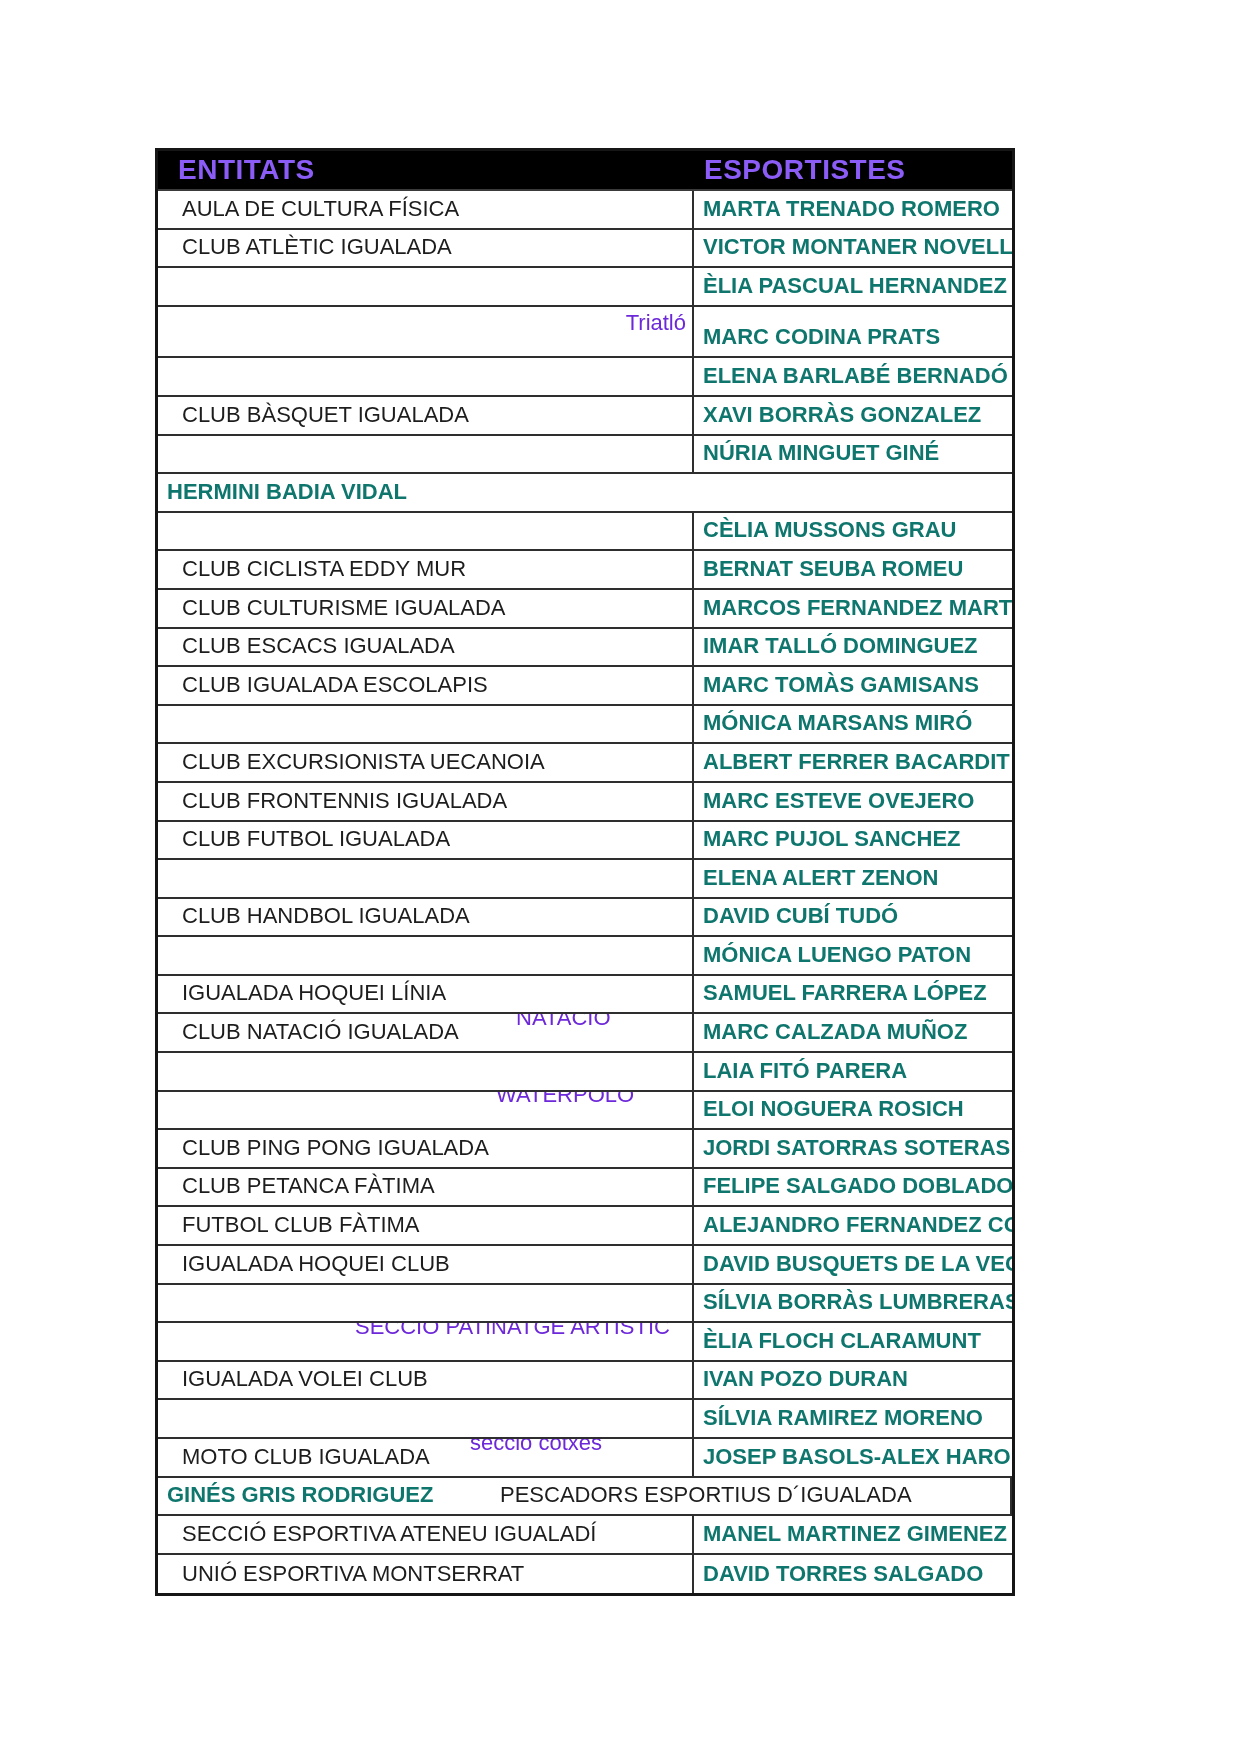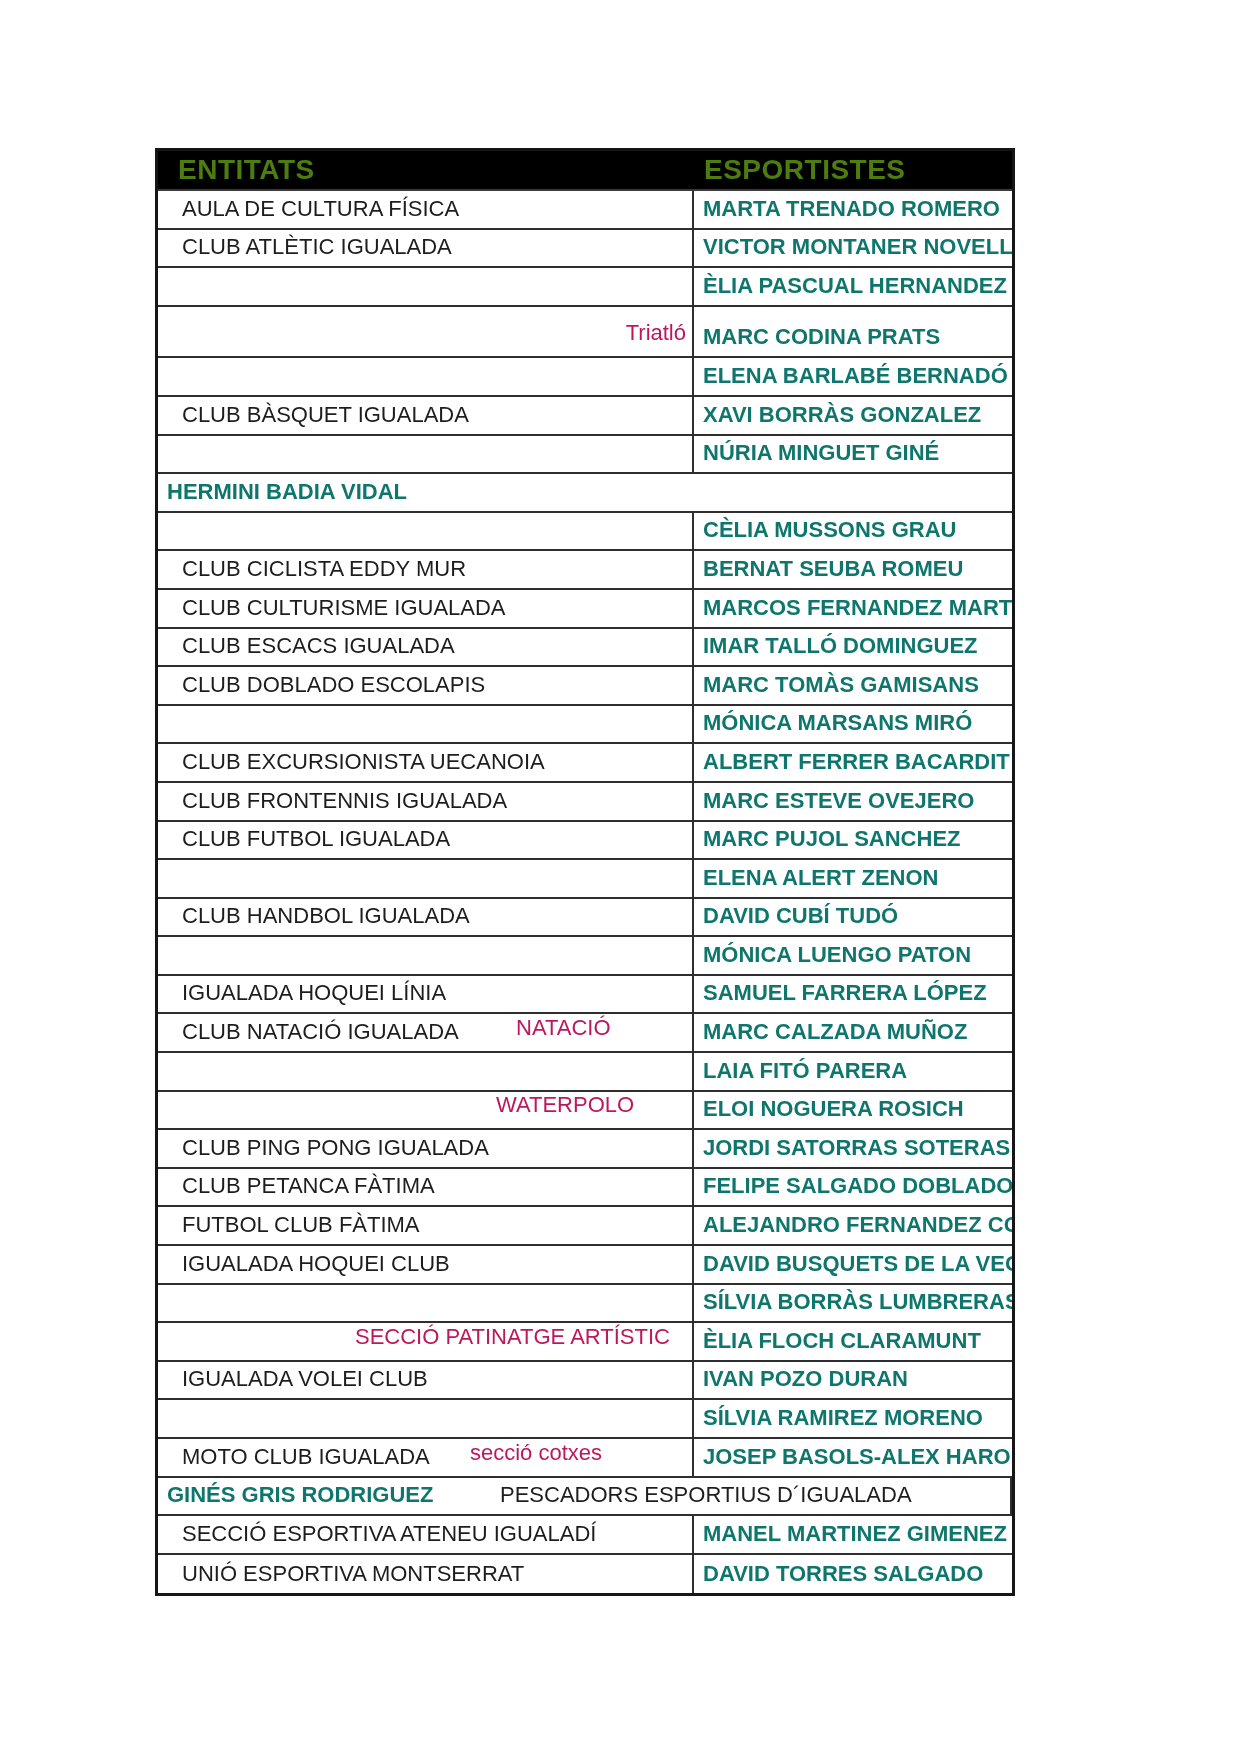--- a/index.html
+++ b/index.html
@@ -28,21 +28,21 @@
   .header-row {
     display: flex;
     height: 38px;
     background: #000000;
     border-bottom: 2px solid #3a3a3a;
   }
   .header-cell {
     box-sizing: border-box;
     display: flex;
     align-items: center;
-    color: #4d7c0f;
+    color: #8b5cf6;
     font-weight: bold;
     font-size: 28px;
     letter-spacing: 0.5px;
     white-space: nowrap;
   }
   .header-cell.left {
     width: 536px;
     padding-left: 20px;
     border-right: 2px solid #000000;
   }
@@ -78,24 +78,24 @@
   }
   .athlete-cell {
     flex: 1;
     padding-left: 9px;
     font-size: 22px;
     font-weight: bold;
     color: #0f766e;
   }
   .note {
     position: absolute;
-    bottom: 10px;
+    bottom: 20px;
     font-size: 22px;
     font-weight: normal;
-    color: #be185d;
+    color: #6d28d9;
     white-space: nowrap;
   }
   .note.note-right {
     right: 6px;
     left: auto;
   }
 </style>
 </head>
 <body>
 
@@ -195,21 +195,21 @@
         <div class="row">
           <div class="cell entity-cell">
             <span>CLUB ESCACS IGUALADA</span>
           </div>
           <div class="cell athlete-cell">
             <span>IMAR TALLÓ DOMINGUEZ</span>
           </div>
         </div>
         <div class="row">
           <div class="cell entity-cell">
-            <span>CLUB DOBLADO ESCOLAPIS</span>
+            <span>CLUB IGUALADA ESCOLAPIS</span>
           </div>
           <div class="cell athlete-cell">
             <span>MARC TOMÀS GAMISANS</span>
           </div>
         </div>
         <div class="row">
           <div class="cell entity-cell">
             <span></span>
           </div>
           <div class="cell athlete-cell">

